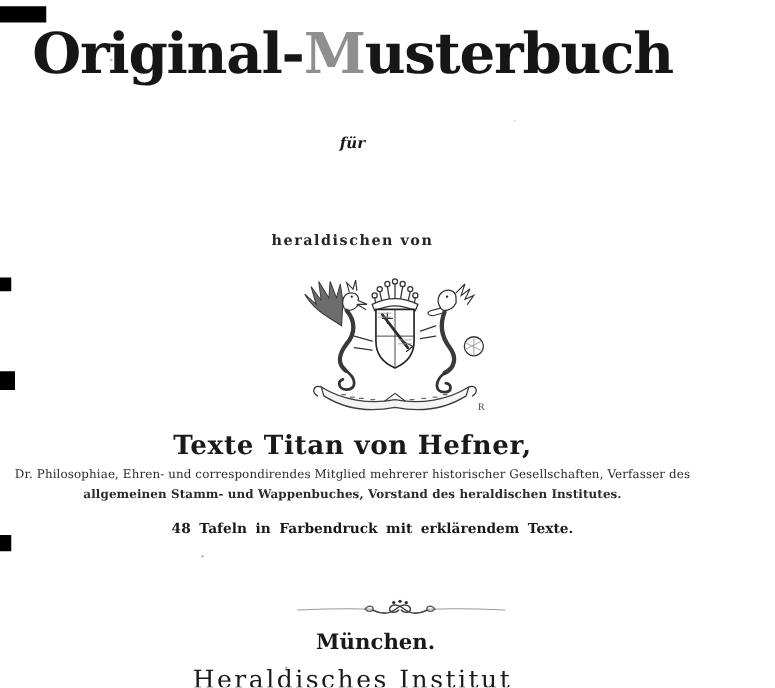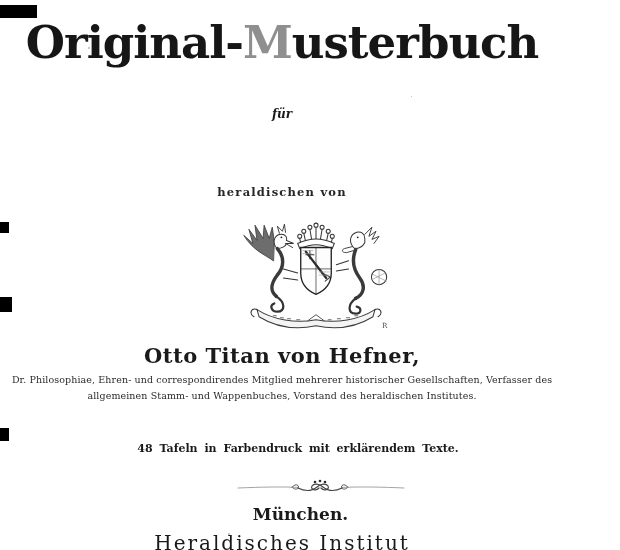--- a/index.html
+++ b/index.html
@@ -9,22 +9,22 @@
   }
   .ctr{position:absolute;left:0;right:0;text-align:center;white-space:nowrap;}
   .title{top:16px;font-size:45px;font-weight:bold;letter-spacing:-1px;color:#161616;}
   .title .faded{color:#8f8f8f;}
   .fur{top:107px;font-size:12px;font-weight:bold;font-style:italic;}
   .audience{top:142px;font-size:12.5px;font-weight:bold;word-spacing:4px;letter-spacing:0.1px;}
   .herausg{top:185px;font-size:11.5px;font-weight:bold;letter-spacing:1.2px;color:#262626;}
   .author{top:343px;font-size:21px;font-weight:bold;letter-spacing:0.5px;}
   .cred{font-size:9.5px;color:#2b2b2b;letter-spacing:0.1px;text-align:center;}
   .cred1{top:374px;}
-  .cred2{top:390px;}
-  .edition{top:442px;font-size:11px;font-weight:bold;word-spacing:3px;margin-left:32px;}
+  .cred2{top:390px;font-weight:bold;}
+  .edition{top:416px;font-size:11px;font-weight:bold;word-spacing:3px;margin-left:32px;}
   .city{top:504px;font-size:17px;font-weight:bold;padding-left:37px;}
   .institute{top:531px;font-size:20px;font-weight:normal;letter-spacing:2px;text-align:center;}
   .emblem{position:absolute;left:238px;top:216px;width:156px;height:118px;}
   .flourish{position:absolute;left:236px;top:478px;width:170px;height:18px;}
   .artifact{position:absolute;background:#000;}
   .a1{left:0;top:5px;width:37px;height:13px;}
   .a2{left:0;top:222px;width:9px;height:11px;}
   .a3{left:0;top:297px;width:12px;height:15px;}
   .a4{left:0;top:428px;width:9px;height:13px;}
   .edge-line{position:absolute;left:617px;top:0;width:1px;height:550px;background:#cfcfcf;}
@@ -98,21 +98,21 @@
       <path d="M131,57 L145,64 M132,62 L144,56 M138,52.5 V67.5" stroke="#8a8a8a" stroke-width="0.6"></path>
 
       <path d="M18,92 C34,102 56,106 76,102 C96,106 118,102 134,92 L132,99 C116,109 96,112 76,108 C56,112 36,109 20,99 Z" fill="#f4f4f4" stroke="#3c3c3c" stroke-width="1"></path>
       <path d="M18,92 C12,90 10,96 15,99 M134,92 C140,90 142,96 137,99" stroke-width="1"></path>
       <path d="M68,103 L76,97 L84,103" stroke-width="0.8"></path>
       <path d="M34,98 h3 M41,100 h3 M48,101 h3 M57,102 h3 M88,102 h3 M97,101 h3 M106,100 h3 M114,98 h3" stroke="#6a6a6a" stroke-width="1"></path>
     </g>
     <text x="141" y="110" font-size="7" fill="#4a4a4a" font-family="DejaVu Serif, serif">R</text>
   </svg>
 
-  <div class="ctr author">Otto Titan von Hefner,</div>
+  <div class="ctr author">Texte Titan von Hefner,</div>
   <div class="ctr cred cred1">Dr. Philosophiae, Ehren- und correspondirendes Mitglied mehrerer historischer Gesellschaften, Verfasser des</div>
   <div class="ctr cred cred2">allgemeinen Stamm- und Wappenbuches, Vorstand des heraldischen Institutes.</div>
 
   <div class="ctr edition">48 Tafeln in Farbendruck mit erklärendem Texte.</div>
 
   <svg class="flourish" viewBox="0 0 170 18">
     <g fill="none" stroke-linecap="round">
       <path d="M2,10 C26,9 46,8.6 62,9.4" stroke="#9a9a9a" stroke-width="0.9"></path>
       <path d="M106,9.4 C124,8.6 146,9 168,10" stroke="#9a9a9a" stroke-width="0.9"></path>
       <path d="M56,9.5 c2,-3.5 6.5,-3.5 6.5,-0.5 c0,2.2 -3.5,3 -5.5,1" stroke="#555" stroke-width="1"></path>

